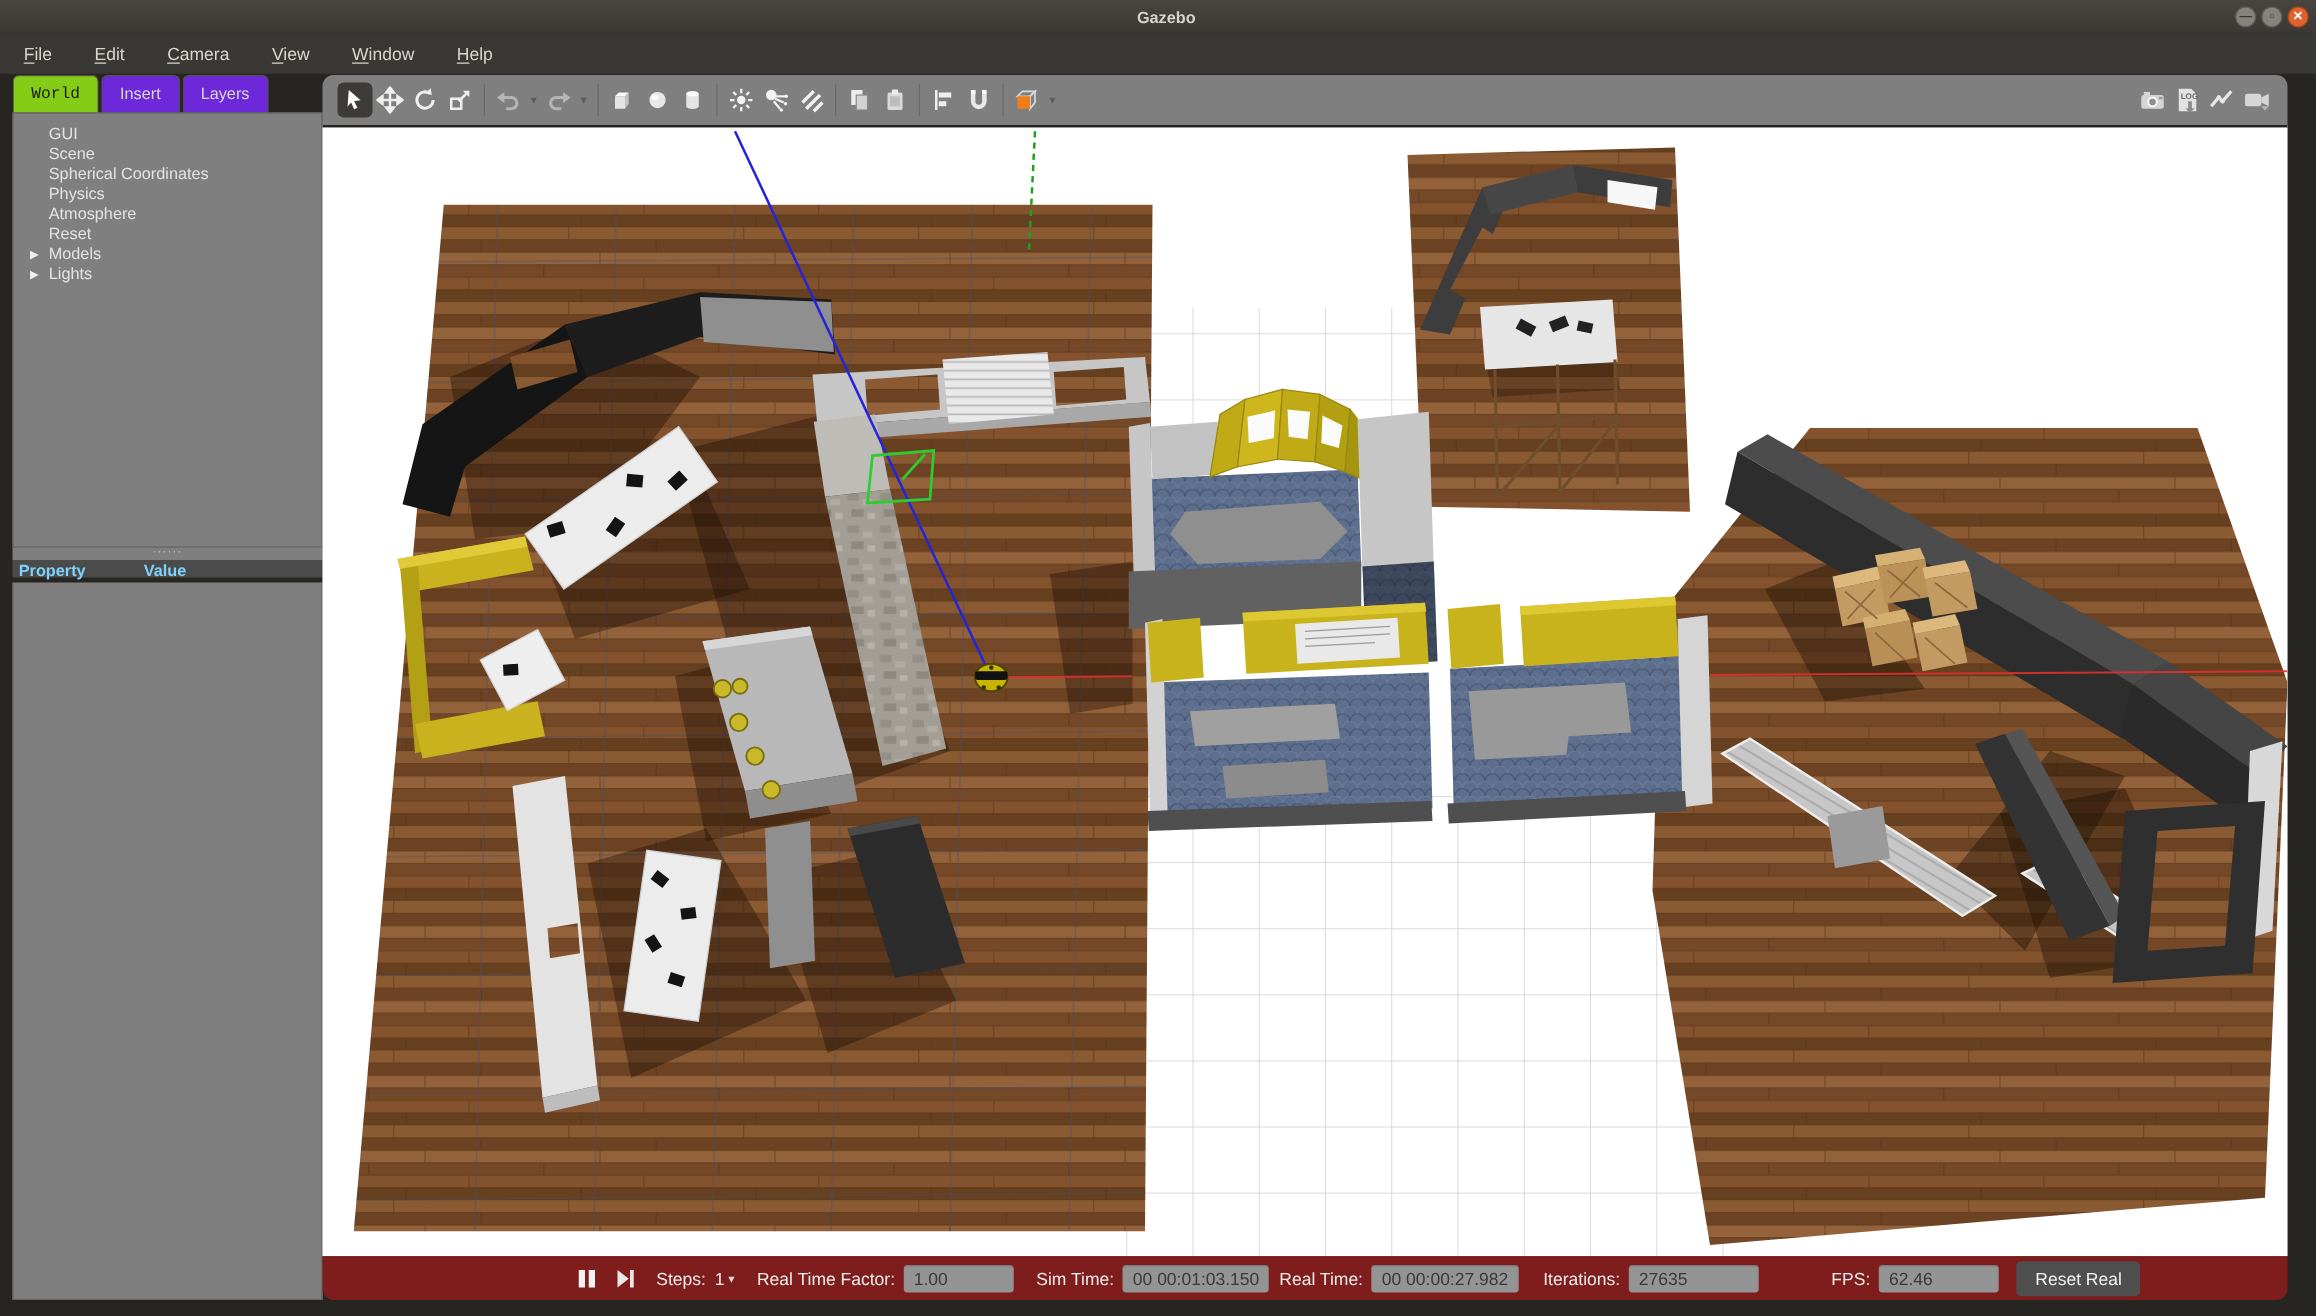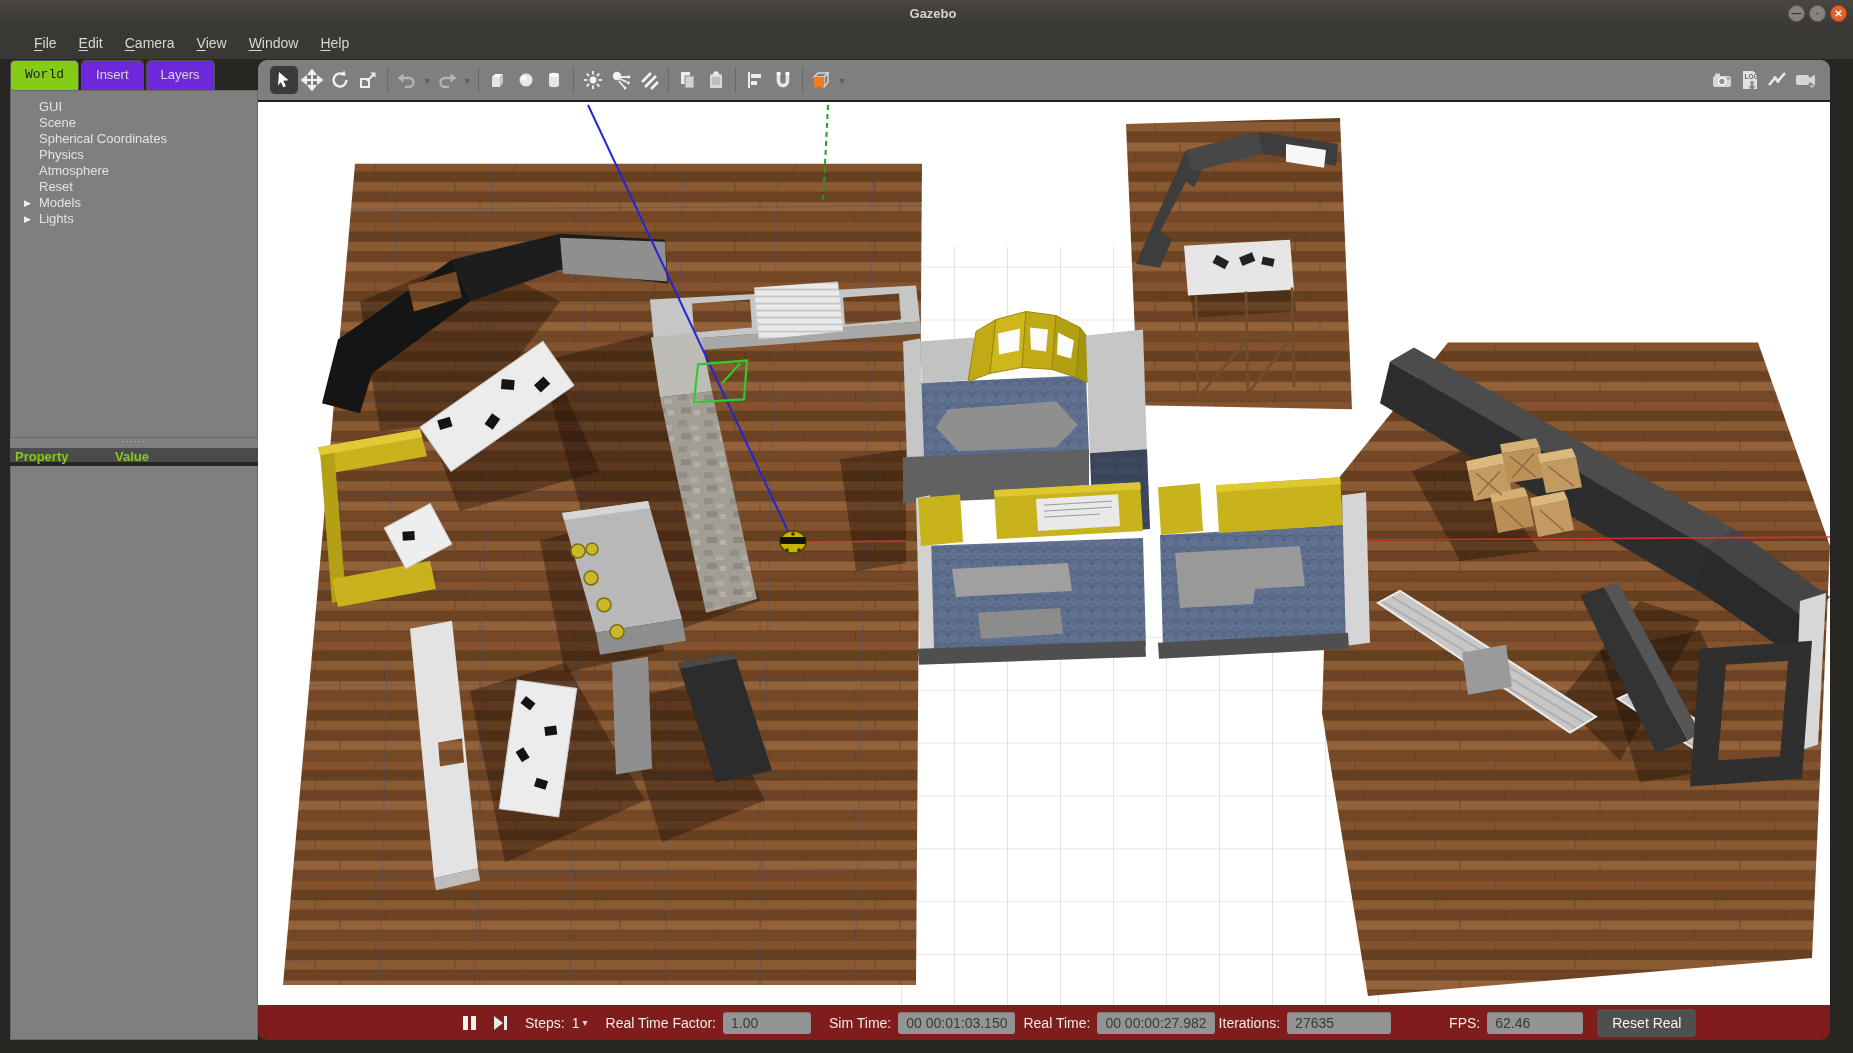--- a/index.html
+++ b/index.html
@@ -5,33 +5,33 @@
   html,body{margin:0;padding:0;}
   body{width:1853px;height:1053px;background:#262522;font-family:"Liberation Sans",sans-serif;position:relative;overflow:hidden;-webkit-font-smoothing:antialiased;}
   
   .titlebar{position:absolute;left:0;top:0;right:0;height:27px;background:linear-gradient(#494641,#3a3834);color:#d6d2cc;font-size:13px;font-weight:bold;text-align:center;line-height:27px;padding-left:13px;}
   .winbtns{position:absolute;right:6px;top:5px;display:flex;gap:4px;}
   .wbtn{width:17px;height:17px;border-radius:50%;background:#87837c;border:1px solid #5f5c56;box-sizing:border-box;position:relative;}
   .wbtn.close{background:#e0622e;border-color:#a94617;}
   .wbtn span{position:absolute;left:0;top:0;right:0;bottom:0;color:#35332f;font-size:10px;line-height:15px;text-align:center;font-weight:bold;}
   .wbtn.close span{color:#fff;}
   
-  .menubar{position:absolute;left:0;top:27px;right:0;height:33px;background:#3a3834;border-bottom:1px solid #272623;color:#dad6d0;font-size:14px;display:flex;align-items:center;padding-left:23px;box-sizing:border-box;}
+  .menubar{position:absolute;left:0;top:27px;right:0;height:33px;background:#3a3834;border-bottom:1px solid #272623;color:#dad6d0;font-size:14px;display:flex;align-items:center;padding-left:8px;box-sizing:border-box;gap:12px;}
   .menu-item{padding:0 11px;line-height:32px;cursor:default;}
   .menu-item u{text-underline-offset:2px;}
   
   .panel{position:absolute;left:10px;top:60px;width:248px;bottom:13px;}
   .tabs{display:flex;height:30px;gap:2px;}
   .tab{flex:0 0 auto;padding:0 14px;line-height:28px;font-size:13px;border-radius:5px 5px 0 0;background:#6d28d9;color:#d8d8d8;border:1px solid #55534f;border-bottom:none;}
   .tab.active{background:#84cc16;color:#1d1d1d;font-family:Liberation Mono, monospace;}
   .tree{position:absolute;left:0;top:30px;right:0;height:348px;background:#7f7f7f;border:1px solid #6a6866;box-sizing:border-box;padding-top:8px;}
   .tree-item{position:relative;padding-left:28px;height:15px;line-height:15px;font-size:13px;color:#e3e3e3;margin-bottom:1px;}
   .tree-item .tri{position:absolute;left:13px;top:1px;font-size:9px;color:#f0f0f0;}
   .splitter{position:absolute;left:0;top:378px;right:0;height:10px;background:#7f7f7f;text-align:center;color:#c9c9c9;font-size:9px;line-height:6px;letter-spacing:1px;}
-  .prop-header{position:absolute;left:0;top:388px;right:0;height:14px;background:#4b4b4b;display:flex;color:#84cc16;font-size:13px;font-weight:bold;line-height:18px;}
+  .prop-header{position:absolute;left:0;top:388px;right:0;height:14px;background:#4b4b4b;display:flex;color:#7dd3fc;font-size:13px;font-weight:bold;line-height:18px;}
   .prop-col1{width:100px;padding-left:5px;}
   .prop-col2{flex:1;}
   .prop-body{position:absolute;left:0;top:406px;right:0;bottom:0;background:#7f7f7f;border:1px solid #6a6866;border-top:none;box-sizing:border-box;}
   
   .toolbar{position:absolute;left:258px;top:60px;right:23px;height:40px;background:#7f7f7f;border-radius:9px 9px 0 0;display:flex;align-items:center;padding-left:12px;box-sizing:border-box;}
   .tool{width:28px;height:28px;display:flex;align-items:center;justify-content:center;border-radius:5px;}
   .tool.active{background:#3c3b38;}
   .tool svg{display:block;}
   .tsep{width:1px;height:26px;background:#696969;margin:0 5px;}
   .caret{color:#5c5c5c;font-size:10px;width:12px;text-align:center;}
@@ -607,18 +607,18 @@
     </div>
   <span class="sb-label">Steps:</span>
   <span class="sb-val">1</span>
   <span class="sb-caret">▾</span>
   <span class="sb-label">Real Time Factor:</span>
   <span class="sb-field" style="min-width:72px;">1.00</span>
   <span class="sb-label">Sim Time:</span>
   <span class="sb-field">00 00:01:03.150</span>
   <span class="sb-label" style="margin-left:8px;">Real Time:</span>
   <span class="sb-field">00 00:00:27.982</span>
-  <span class="sb-label" style="margin-left:4px;">Iterations:</span>
+  <span class="sb-label" style="margin-left:20px;">Iterations:</span>
   <span class="sb-field" style="min-width:88px;">27635</span>
   <span class="sb-label" style="margin-left:58px;">FPS:</span>
   <span class="sb-field" style="min-width:80px;">62.46</span>
   <button class="reset-btn">Reset Real</button>
 </div>
 
 </body></html>

